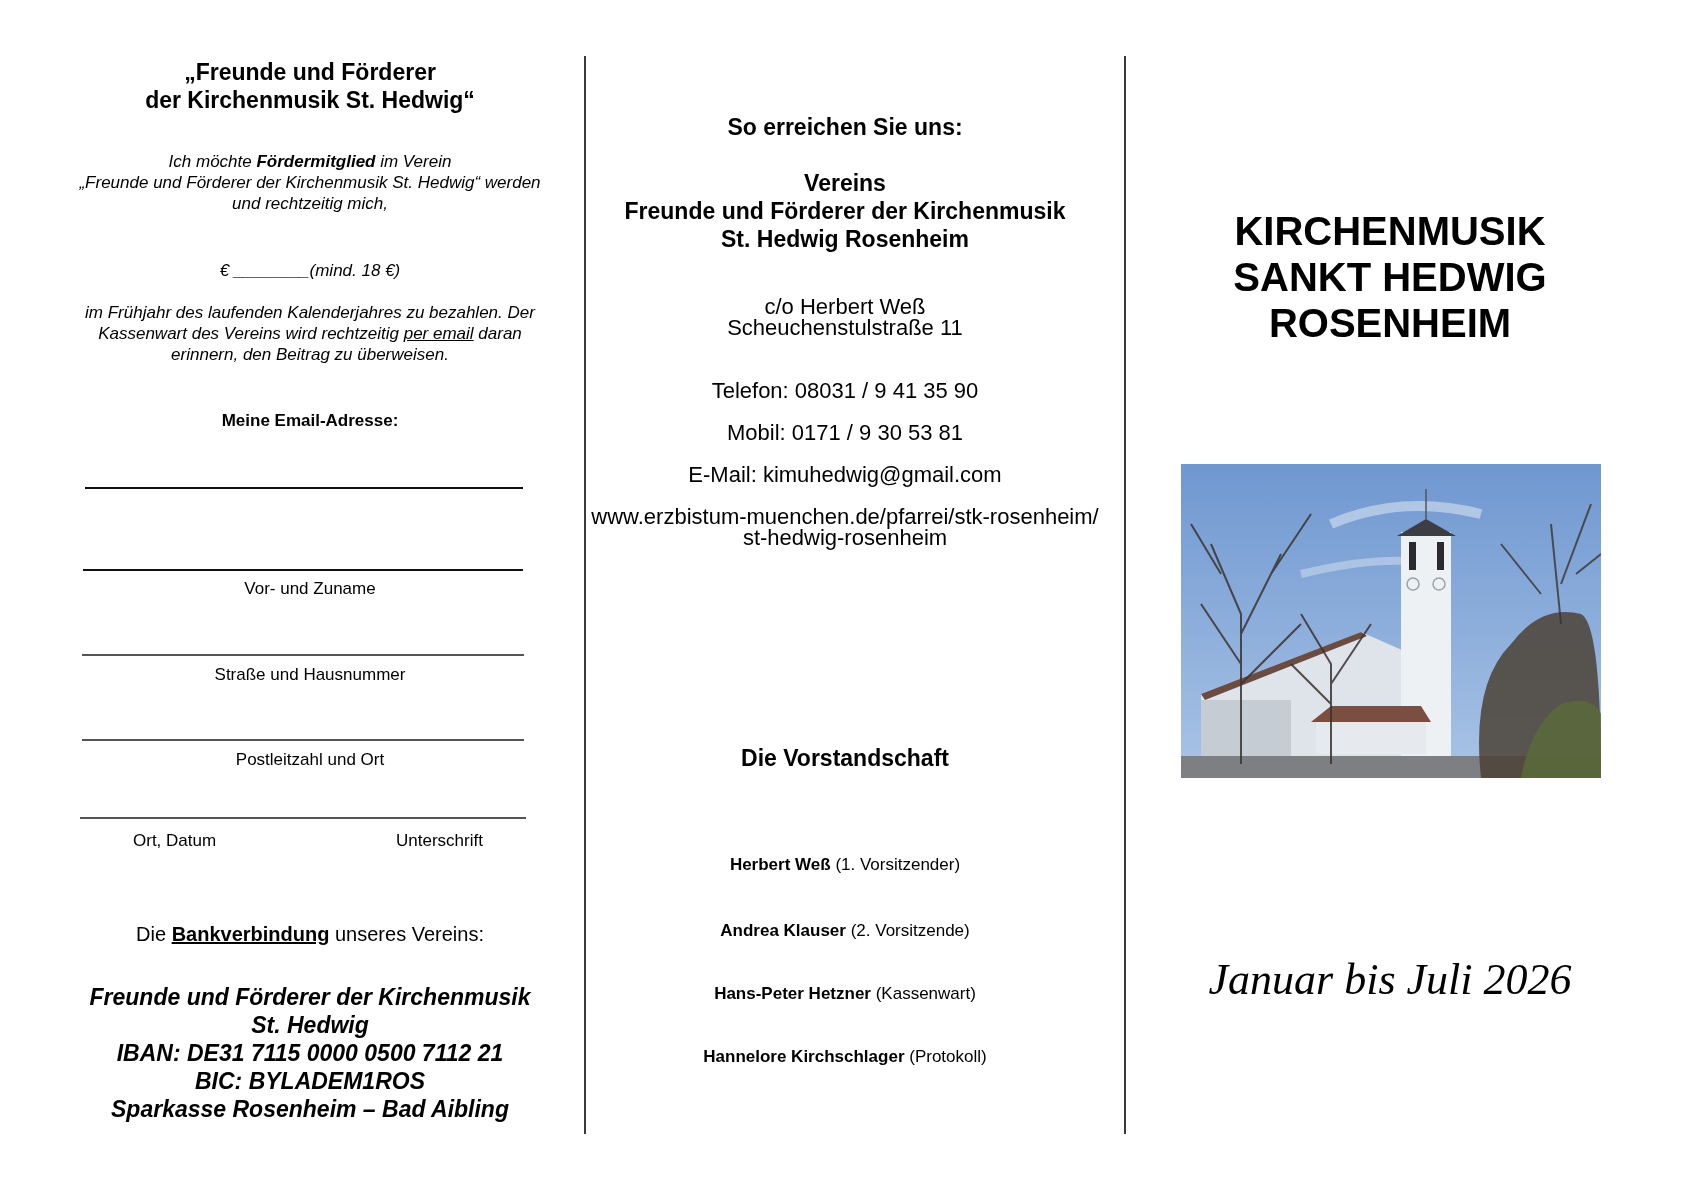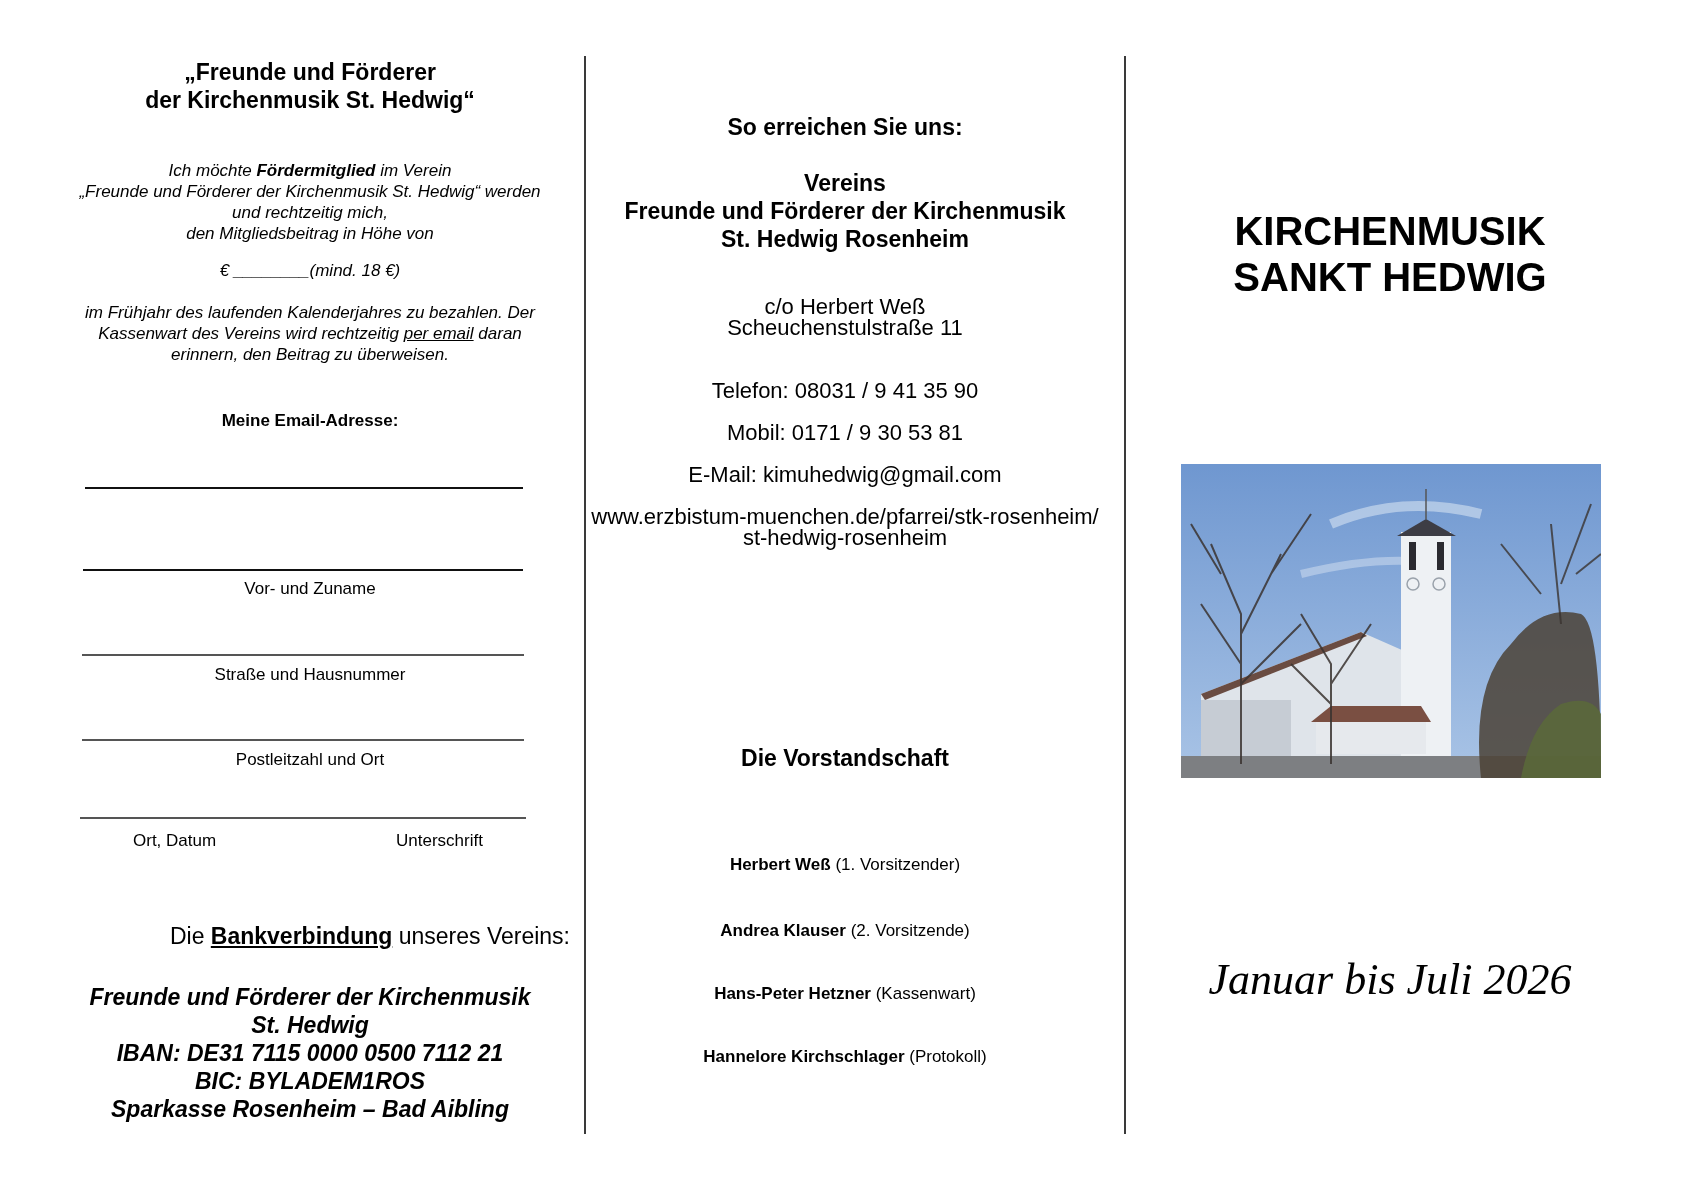--- a/index.html
+++ b/index.html
@@ -12,21 +12,21 @@
     .col2 { left: 590px; width: 510px; }
 
     .h-title { font-weight: bold; font-size: 23px; line-height: 28px; }
     .it-body { font-style: italic; font-size: 17px; line-height: 21px; }
     .it-body b { font-weight: bold; }
     .u { text-decoration: underline; }
     .bold-label { font-weight: bold; font-size: 17px; }
     .form-line { position: absolute; height: 0; border-top: 2px solid #111; }
     .form-line.grey { border-top: 2px solid #555; }
     .caption { font-size: 17px; }
-    .bank-intro { font-size: 23px; text-align: right; }
+    .bank-intro { font-size: 20px; }
     .bank-intro .b { font-weight: bold; text-decoration: underline; }
     .bank-block { font-weight: bold; font-style: italic; font-size: 23px; line-height: 28px; }
 
     .contact-h { font-weight: bold; font-size: 23px; line-height: 28px; }
     .contact-body { font-size: 22px; line-height: 21px; }
     .board-name { font-weight: bold; }
     .board-line { font-size: 17px; }
 
     .big-title { font-weight: bold; font-size: 40px; line-height: 46px; }
     .period { font-family: Liberation Serif, serif; font-style: italic; font-size: 44px; }
@@ -38,25 +38,24 @@
 
 <div class="divider" style="left:584px; top:56px; height:1078px;"></div>
 <div class="divider" style="left:1124px; top:56px; height:1078px;"></div>
 
 <div>
   <div class="abs col1 center h-title" style="top:58px;">
     <div>„Freunde und Förderer</div>
     <div>der Kirchenmusik St. Hedwig“</div>
   </div>
 
-  <div class="abs col1 center it-body" style="top:160px;">
+  <div class="abs col1 center it-body" style="top:151px;">
     <div><span>Ich möchte </span><b>Fördermitglied</b><span> im Verein</span></div>
     <div>„Freunde und Förderer der Kirchenmusik St. Hedwig“ werden</div>
     <div>und rechtzeitig mich,</div>
-    <div>den Mitgliedsbeitrag in Höhe von</div>
   </div>
 
   <div class="abs col1 center it-body" style="top:260px;">€ ________(mind. 18 €)</div>
 
   <div class="abs col1 center it-body" style="top:302px;">
     <div>im Frühjahr des laufenden Kalenderjahres zu bezahlen. Der</div>
     <div><span>Kassenwart des Vereins wird rechtzeitig </span><span class="u">per email</span><span> daran</span></div>
     <div>erinnern, den Beitrag zu überweisen.</div>
   </div>
 
@@ -116,20 +115,21 @@
   <div class="abs col2 center board-line" style="top:855px;"><span class="board-name">Herbert Weß</span> <span>(1. Vorsitzender)</span></div>
   <div class="abs col2 center board-line" style="top:921px;"><span class="board-name">Andrea Klauser</span> <span>(2. Vorsitzende)</span></div>
   <div class="abs col2 center board-line" style="top:984px;"><span class="board-name">Hans-Peter Hetzner</span> <span>(Kassenwart)</span></div>
   <div class="abs col2 center board-line" style="top:1047px;"><span class="board-name">Hannelore Kirchschlager</span> <span>(Protokoll)</span></div>
 </div>
 
 <div>
   <div class="abs center big-title" style="left:1130px; width:520px; top:208px;">
     <div>KIRCHENMUSIK</div>
     <div>SANKT HEDWIG</div>
+    <div>ROSENHEIM</div>
   </div>
 
   <div class="photo">
     <svg width="420" height="314" viewBox="0 0 420 314">
       <defs>
         <linearGradient id="sky" x1="0" y1="0" x2="0" y2="1">
           <stop offset="0" stop-color="#6f97d0"></stop>
           <stop offset="1" stop-color="#a9c4e6"></stop>
         </linearGradient>
       </defs>

